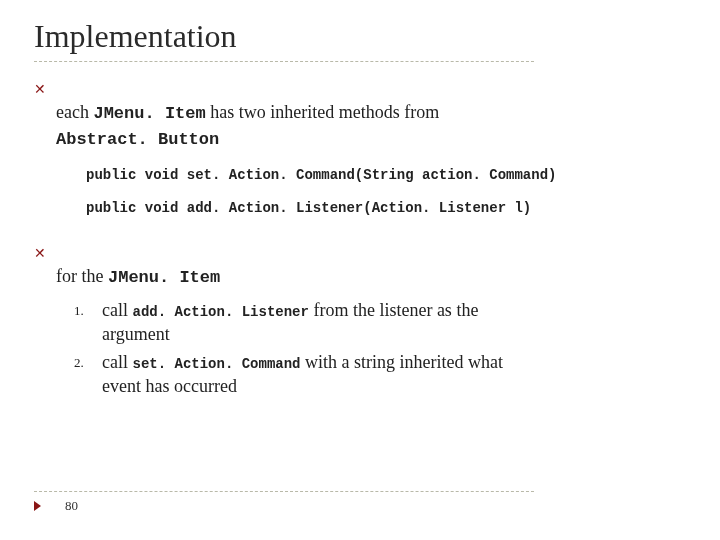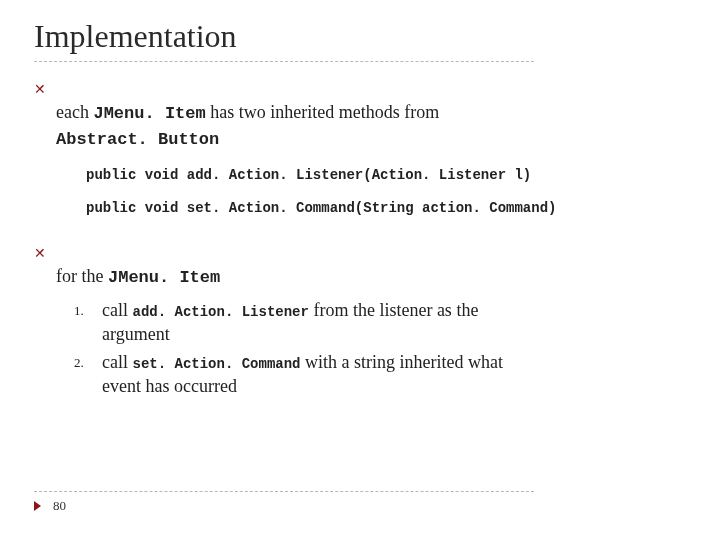--- a/index.html
+++ b/index.html
@@ -14,42 +14,42 @@
   .code-inline { font-family: "Courier New", Courier, monospace; font-weight: 700; font-size: 17px; }
   .code-block { font-family: "Courier New", Courier, monospace; font-weight: 700; font-size: 14px; margin-left: 52px; margin-top: 14px; margin-bottom: 10px; white-space: pre; }
   .spacer { height: 12px; }
   .numlist { margin-left: 40px; margin-top: 6px; }
   .num-row { display: flex; align-items: flex-start; margin-bottom: 4px; }
   .num-label { width: 28px; flex: 0 0 28px; font-size: 13px; padding-top: 4px; }
   .num-content { flex: 1; font-size: 18px; line-height: 1.35; }
   .code-sm { font-family: "Courier New", Courier, monospace; font-weight: 700; font-size: 14px; text-align: right; }
   .footer { position: absolute; left: 34px; right: 34px; bottom: 26px; }
   .hr-dash-footer { border: none; border-top: 1.5px dashed #b9b9a9; width: 100%; margin-bottom: 6px; }
-  .page-row { display: flex; align-items: center; gap: 12px; }
+  .page-row { display: flex; align-items: center; gap: 24px; }
   .page-arrow { width: 0; height: 0; border-top: 5px solid transparent; border-bottom: 5px solid transparent; border-left: 7px solid #8a1616; }
   .page-num { font-size: 13px; color: #333; }
 </style>
 </head>
 <body>
 
 <div class="slide">
   <div class="title">Implementation</div>
   <hr class="hr-dash">
 
   <div class="body">
 
     <div class="bullet-row">
       <div class="bullet-icon">✕</div>
       <div class="bullet-content">
         <span>each </span><span class="code-inline">JMenu. Item</span><span> has two inherited methods from </span><span class="code-inline">Abstract. Button</span>
       </div>
     </div>
 
+    <div class="code-block">public void set. Action. Command(String action. Command)</div>
     <div class="code-block">public void add. Action. Listener(Action. Listener l)</div>
-    <div class="code-block">public void set. Action. Command(String action. Command)</div>
 
     <div class="spacer"></div>
 
     <div class="bullet-row">
       <div class="bullet-icon">✕</div>
       <div class="bullet-content">
         <span>for the </span><span class="code-inline">JMenu. Item</span>
       </div>
     </div>
 

